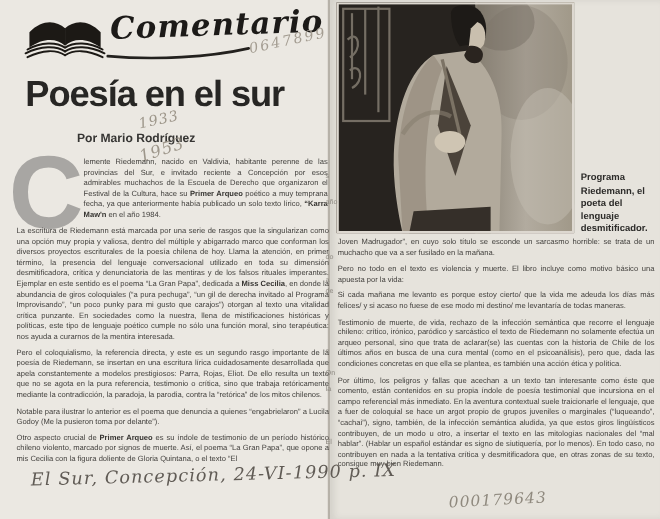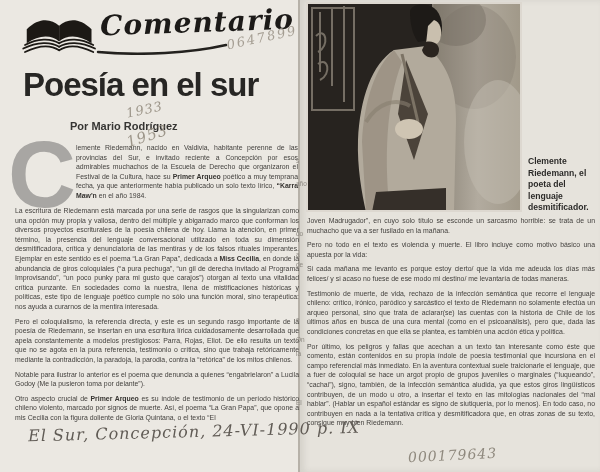--- a/index.html
+++ b/index.html
@@ -148,21 +148,21 @@
       <path d="M96 52 L112 120" stroke="#7c7365" stroke-width="3" fill="none"></path>
       <path d="M60 120 C72 100 90 96 104 104" stroke="#877e70" stroke-width="4" fill="none" opacity="0.6"></path>
       <ellipse cx="103" cy="127" rx="14" ry="10" fill="#cfc5b3"></ellipse>
       <path d="M104 10 C104 2 120 0 128 6 C136 12 138 26 134 36 L112 40 C106 32 104 20 104 10 Z" fill="#1d1a17"></path>
       <path d="M128 18 C134 20 137 28 134 38 C131 44 124 46 120 42 L122 24 Z" fill="#c9bfae"></path>
       <path d="M120 40 C128 38 136 44 132 52 C128 58 118 56 116 48 Z" fill="#2a241f"></path>
       <path d="M70 190 L140 186 L140 210 L66 210 Z" fill="#352f29"></path>
       <rect x="1" y="1" width="214" height="208" fill="none" stroke="#ddd8d0" stroke-width="2"></rect>
     </svg>
   </div>
-  <div class="caption">Clemente Riedemann, el poeta del lenguaje desmitificador.</div>
+  <div class="caption">Programa Riedemann, el poeta del lenguaje desmitificador.</div>
 
   <div class="body-text right-flow">
       <p><span>Joven Madrugador”, en cuyo solo título se esconde un sarcasmo horrible: se trata de un muchacho que va a ser fusilado en la mañana.</span></p>
       <p><span>Pero no todo en el texto es violencia y muerte. El libro incluye como motivo básico una apuesta por la vida:</span></p>
       <p><span>Si cada mañana me levanto es porque estoy cierto/ que la vida me adeuda los días más felices/ y si acaso no fuese de ese modo mi destino/ me levantaría de todas maneras.</span></p>
       <p><span>Testimonio de muerte, de vida, rechazo de la infección semántica que recorre el lenguaje chileno: crítico, irónico, paródico y sarcástico el texto de Riedemann no solamente efectúa un arqueo personal, sino que trata de aclarar(se) las cuentas con la historia de Chile de los últimos años en busca de una cura mental (como en el psicoanálisis), pero que, dada las condiciones concretas en que ella se plantea, es también una acción ética y política.</span></p>
       <p><span>Por último, los peligros y fallas que acechan a un texto tan interesante como éste que comento, están contenidos en su propia índole de poesía testimonial que incursiona en el campo referencial más inmediato. En la aventura contextual suele traicionarle el lenguaje, que a fuer de coloquial se hace un argot propio de grupos juveniles o marginales (“luqueando”, “cachai”), signo, también, de la infección semántica aludida, ya que estos giros lingüísticos contribuyen, de un modo u otro, a insertar el texto en las mitologías nacionales del “mal hablar”. (Hablar un español estándar es signo de siutiquería, por lo menos). En todo caso, no contribuyen en nada a la tentativa crítica y desmitificadora que, en otras zonas de su texto, consigue muy bien Riedemann.</span></p>
     </div>
 
   <div class="edge-fragments">

